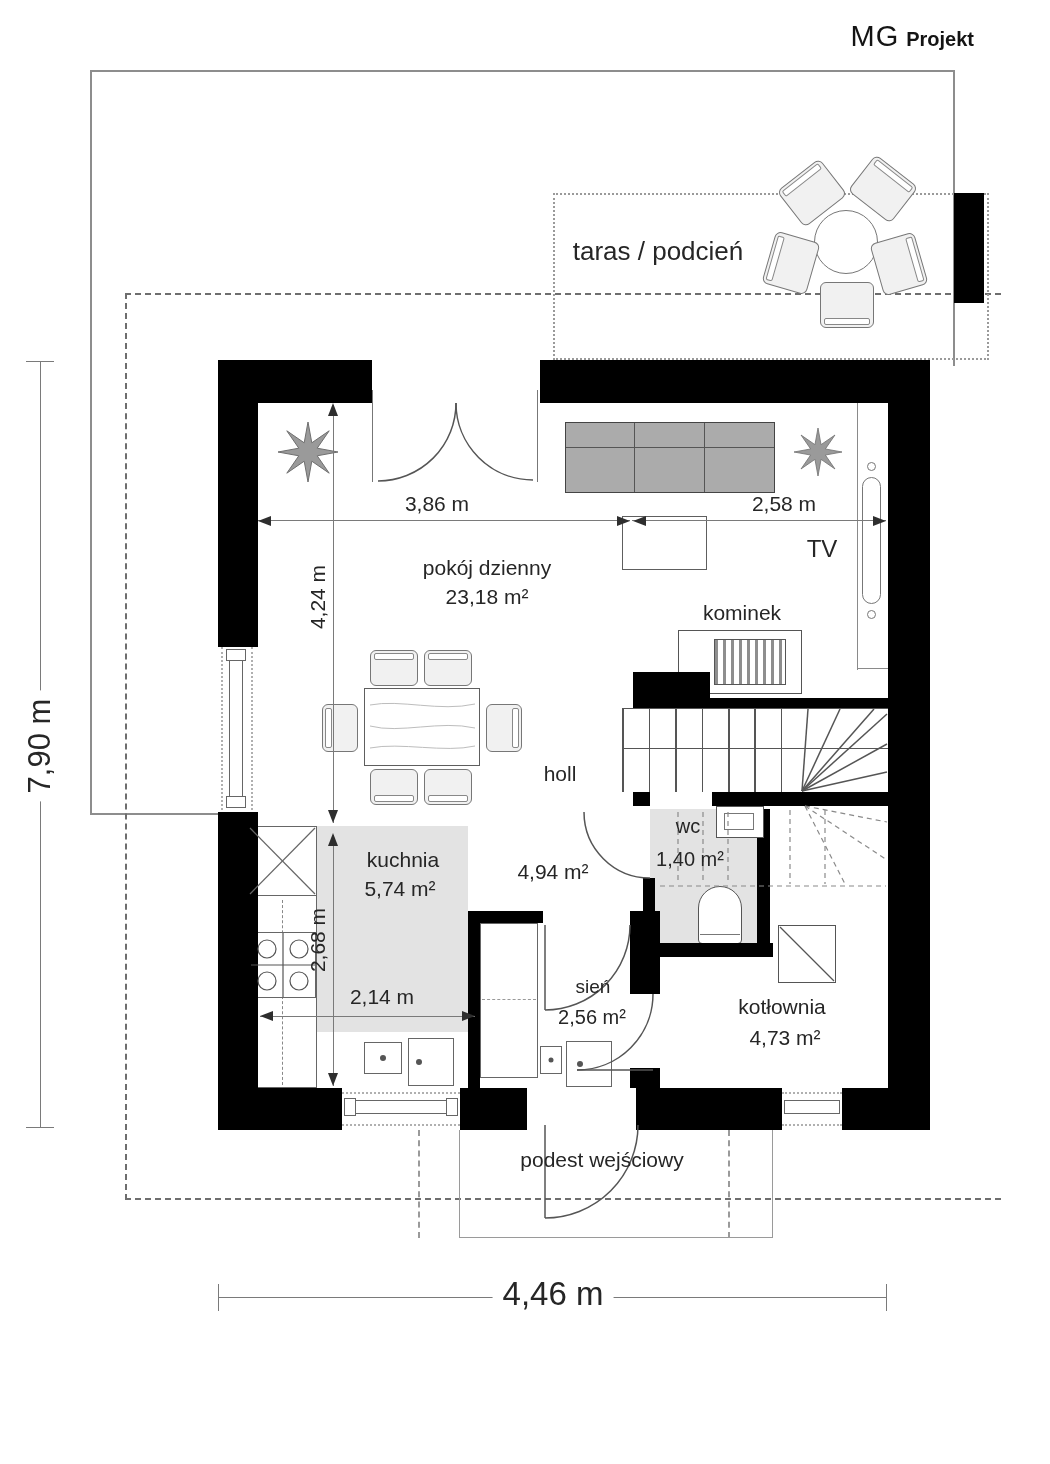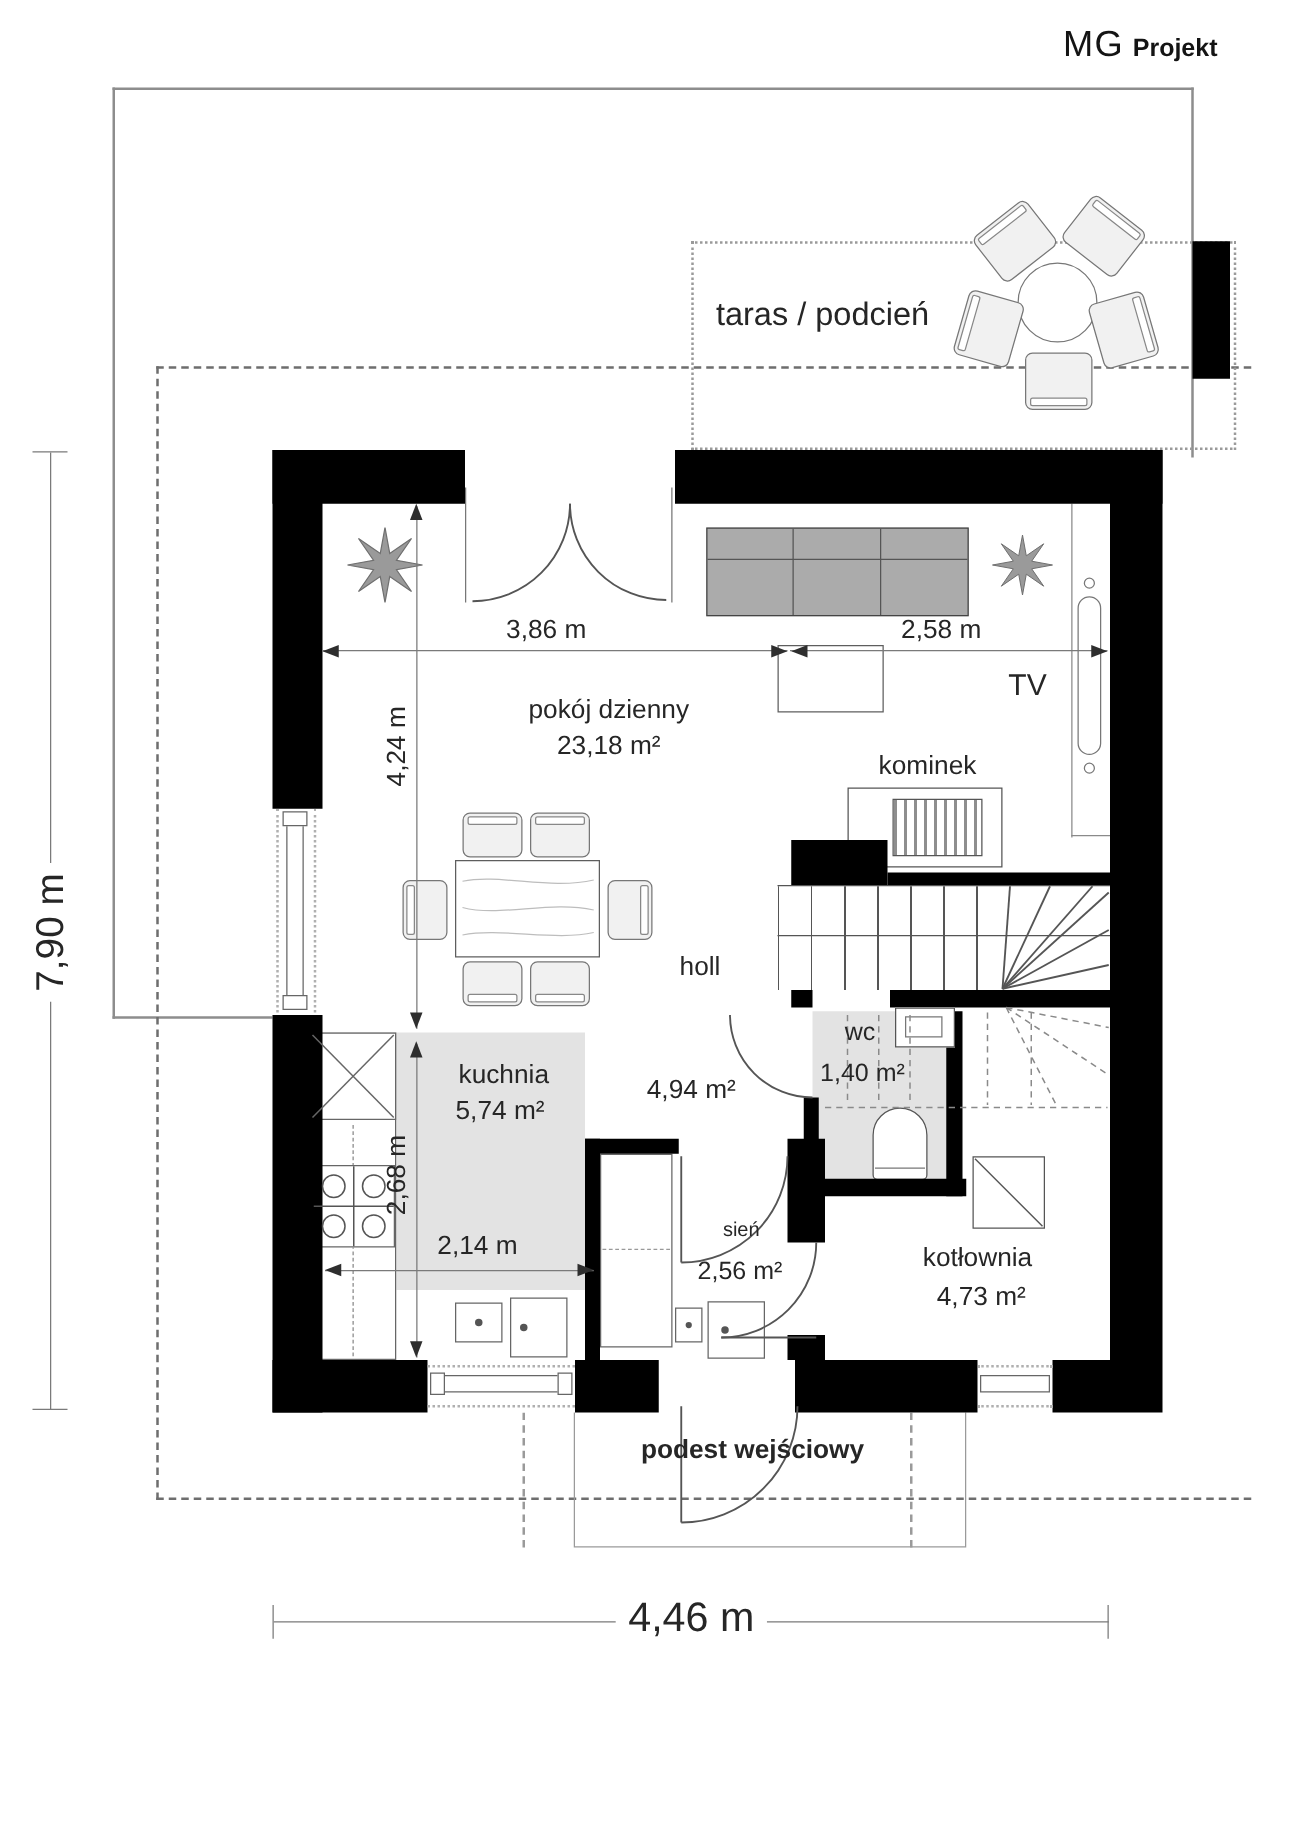--- a/index.html
+++ b/index.html
@@ -270,36 +270,36 @@
   </svg>
 
   <div class="lbl" style="left:487px;top:556px;">pokój dzienny</div>
   <div class="lbl" style="left:487px;top:585px;">23,18 m²</div>
   <div class="lbl" style="left:560px;top:762px;">holl</div>
   <div class="lbl" style="left:553px;top:840px;margin-top:20px;">4,94 m²</div>
   <div class="lbl" style="left:688px;top:815px;font-size:20px;">wc</div>
   <div class="lbl" style="left:690px;top:848px;font-size:20px;">1,40 m²</div>
   <div class="lbl" style="left:403px;top:848px;">kuchnia</div>
   <div class="lbl" style="left:400px;top:877px;">5,74 m²</div>
-  <div class="lbl" style="left:593px;top:976px;font-size:16px;">sień</div>
+  <div class="lbl" style="left:593px;top:976px;font-size:19px;">sień</div>
   <div class="lbl" style="left:592px;top:1006px;font-size:20px;">2,56 m²</div>
   <div class="lbl" style="left:782px;top:995px;">kotłownia</div>
   <div class="lbl" style="left:785px;top:1026px;">4,73 m²</div>
-  <div class="lbl" style="left:602px;top:1148px;font-weight:bold;">podest wejściowy</div>
+  <div class="lbl" style="left:602px;top:1148px;">podest wejściowy</div>
   <div class="lbl" style="left:742px;top:601px;">kominek</div>
   <div class="lbl" style="left:822px;top:535px;font-size:24px;">TV</div>
 
   <div class="dim-h" style="left:258px;top:520px;width:372px;"></div>
   <div class="dim-h" style="left:632px;top:520px;width:254px;"></div>
   <div class="arr l" style="left:258px;top:516px;"></div>
   <div class="arr r" style="left:617px;top:516px;"></div>
   <div class="arr l" style="left:633px;top:516px;"></div>
   <div class="arr r" style="left:873px;top:516px;"></div>
   <div class="lbl" style="left:437px;top:492px;">3,86 m</div>
-  <div class="lbl" style="left:753px;top:492px;">2,58 m</div>
+  <div class="lbl" style="left:784px;top:492px;">2,58 m</div>
 
   <div class="dim-v" style="left:333px;top:405px;height:418px;"></div>
   <div class="arr u" style="left:328px;top:403px;"></div>
   <div class="arr d" style="left:328px;top:810px;"></div>
   <div class="lbl rot" style="left:318px;top:597px;">4,24 m</div>
 
   <div class="dim-v" style="left:333px;top:835px;height:251px;"></div>
   <div class="arr u" style="left:328px;top:833px;"></div>
   <div class="arr d" style="left:328px;top:1073px;"></div>
   <div class="lbl rot" style="left:318px;top:940px;">2,68 m</div>

